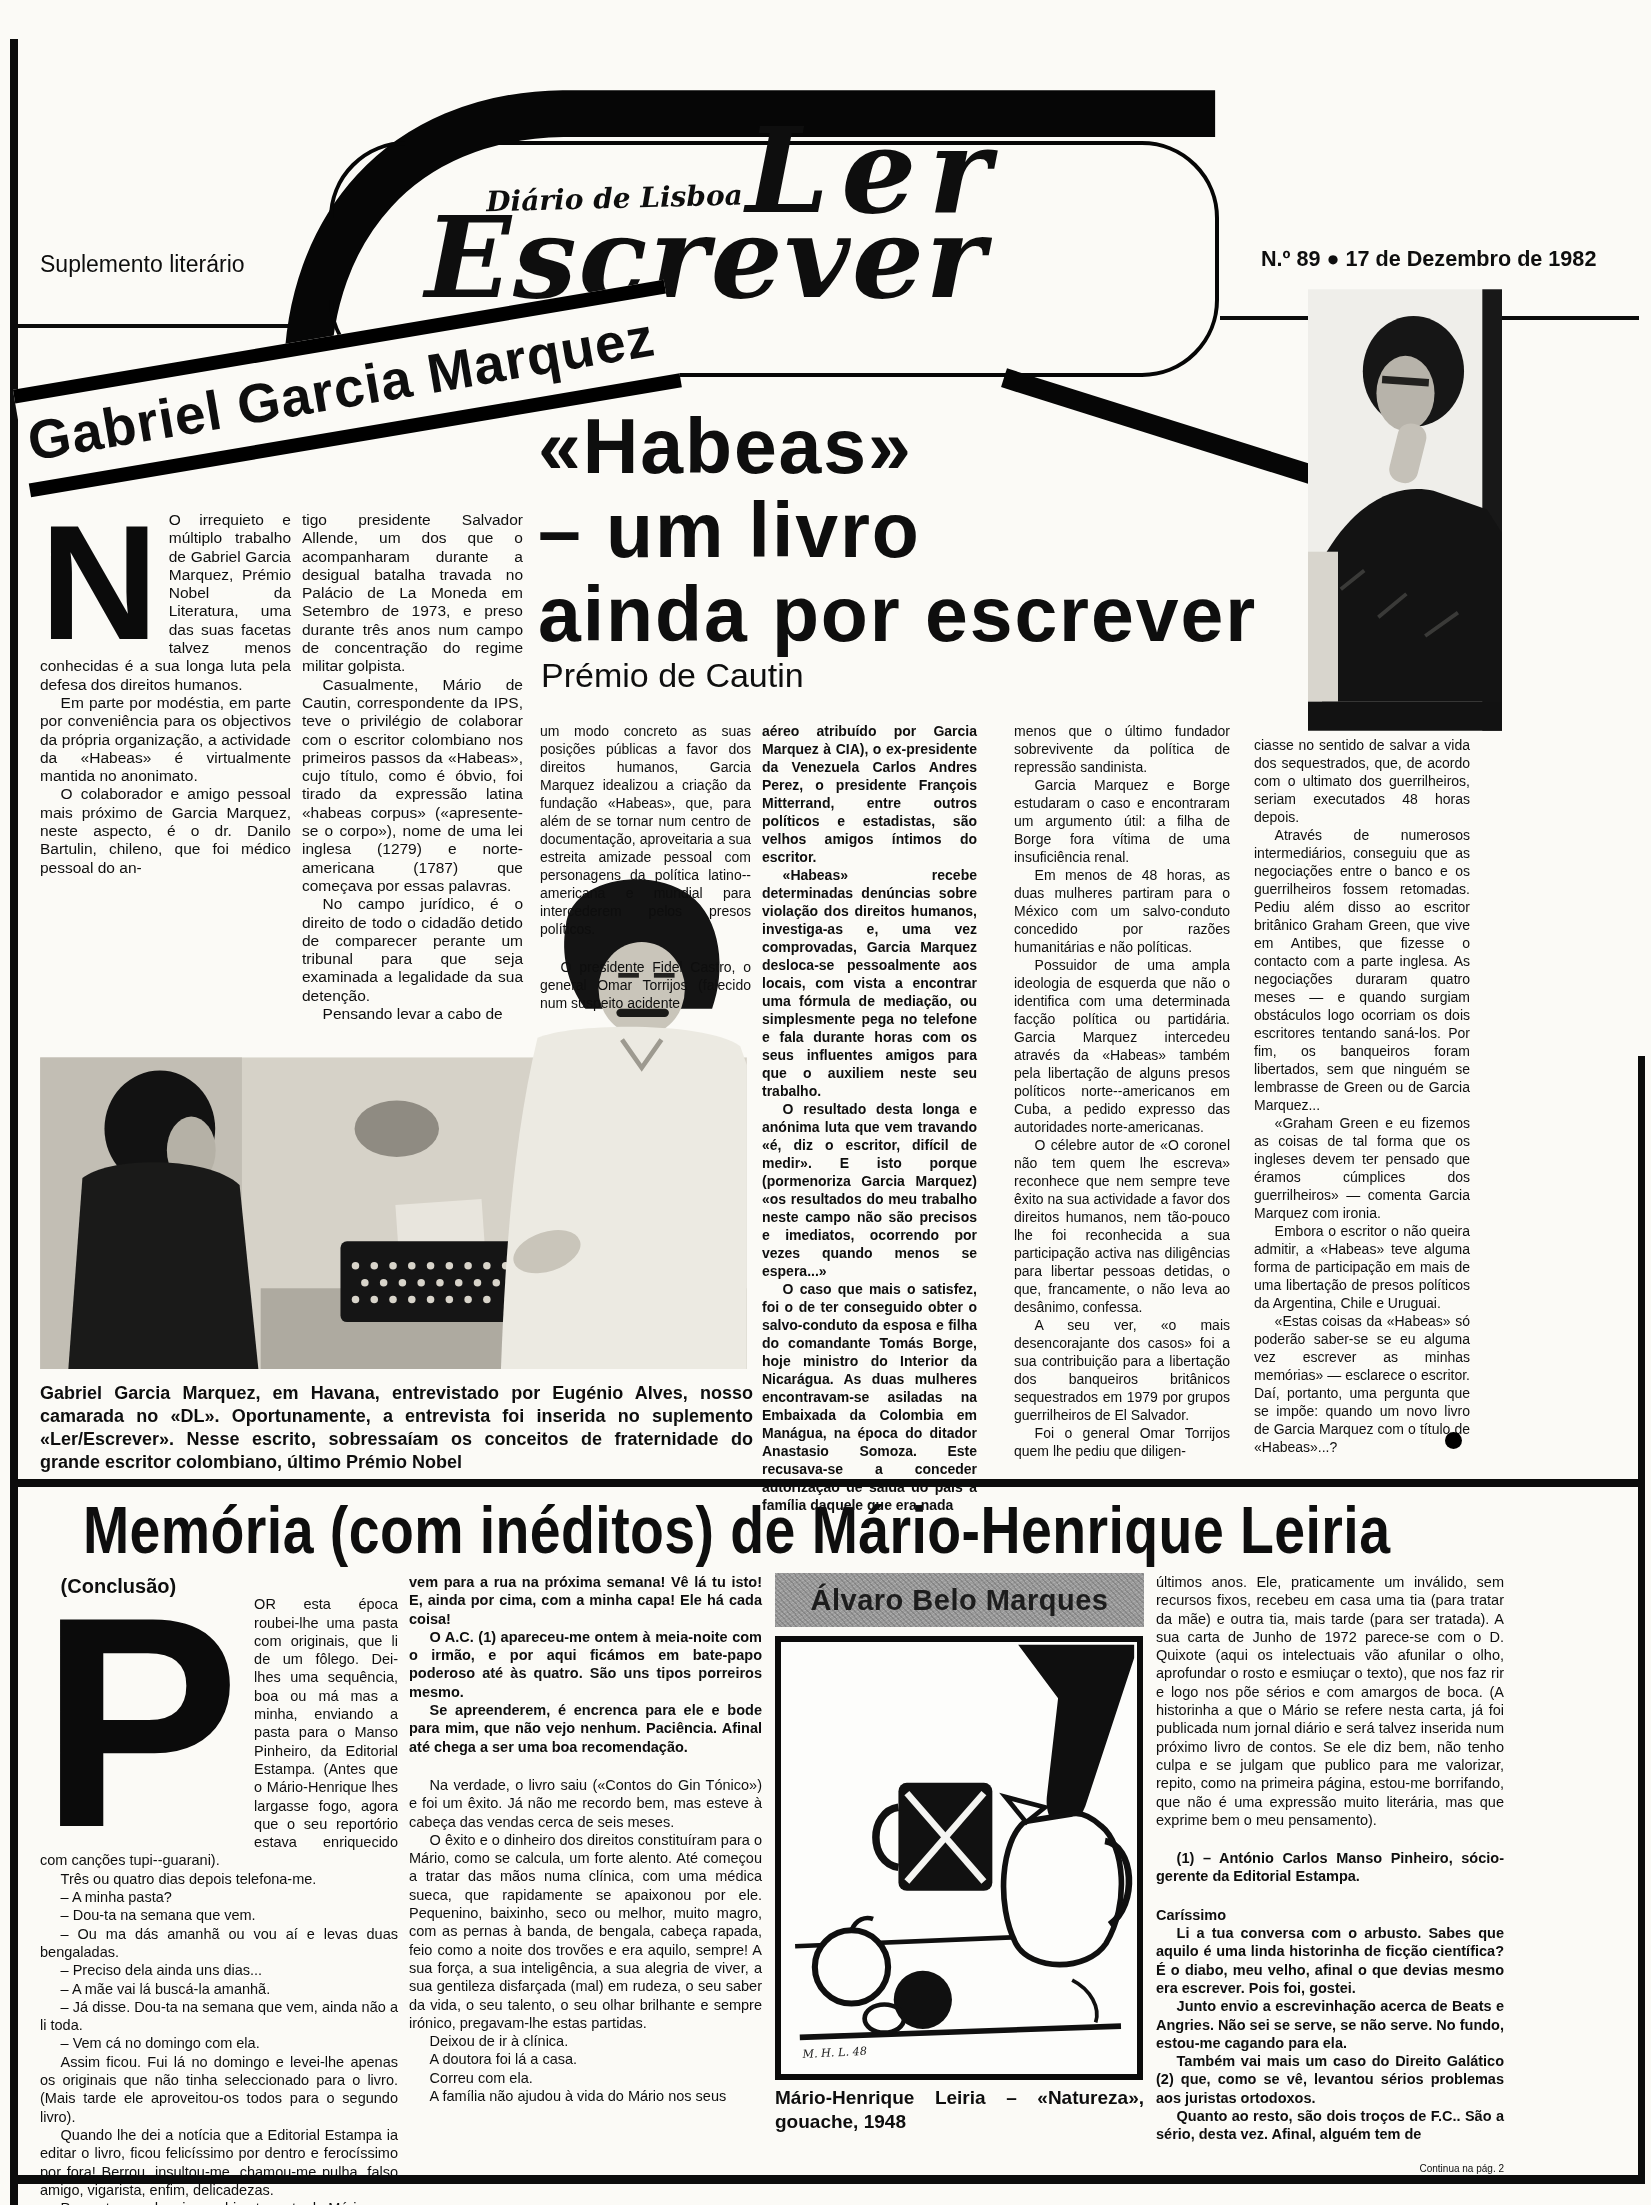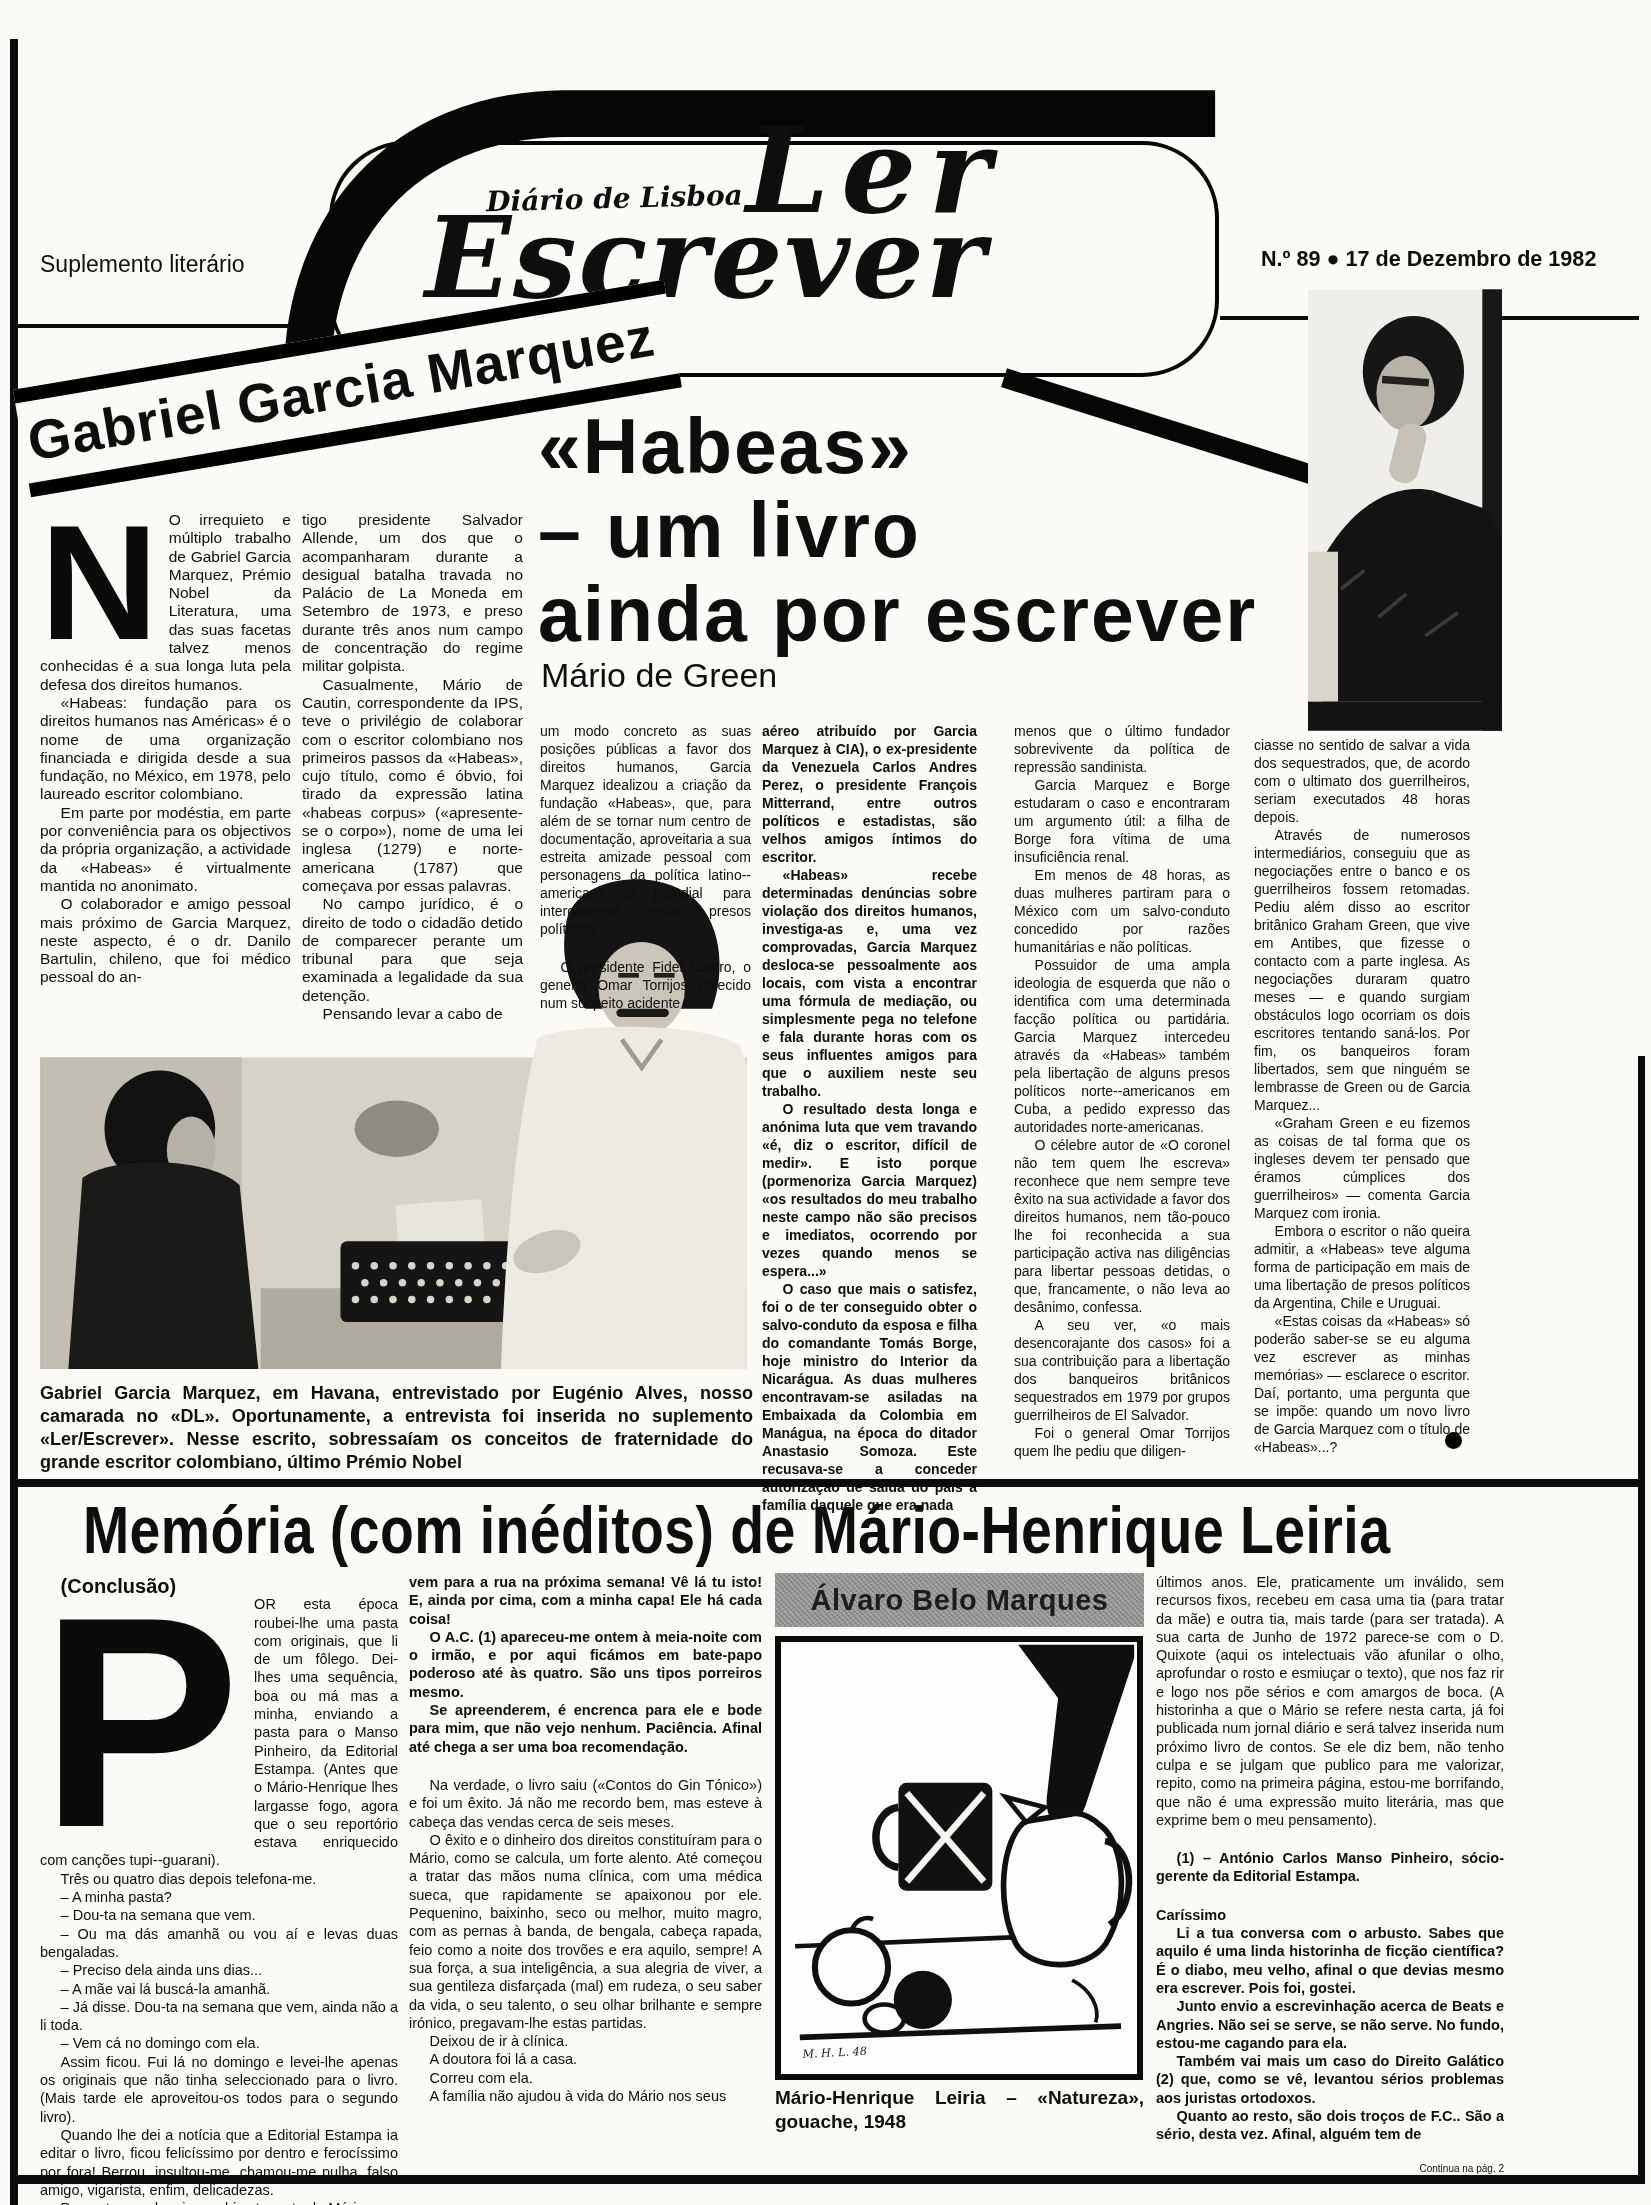--- a/index.html
+++ b/index.html
@@ -108,27 +108,26 @@
 
   <div class="kicker-wrap">
     <div class="kicker-inner">Gabriel Garcia Marquez</div>
   </div>
 
   <h1 class="headline" style="margin:0;">
     <span>«Habeas»</span>
     <span>– um livro</span>
     <span>ainda por escrever</span>
   </h1>
-  <div class="byline">Mário de Green</div>
+  <div class="byline">Prémio de Cautin</div>
 
   <div class="bodycol intro" style="left:40px;top:511px;width:251px;">
     <span class="dropcap drop-n">N</span>
     <div>
         <p class="np">O irrequieto e múltiplo trabalho de Gabriel Garcia Marquez, Prémio Nobel da Literatura, uma das suas facetas talvez menos conhecidas é a sua longa luta pela defesa dos direitos humanos.</p>
-        <p>«Habeas: fundação para os direitos humanos nas Américas» é o nome de uma organização financiada e dirigida desde a sua fundação, no México, em 1978, pelo laureado escritor colombiano.</p>
         <p>Em parte por modéstia, em parte por conveniência para os objectivos da própria organização, a actividade da «Habeas» é virtualmente mantida no anonimato.</p>
         <p>O colaborador e amigo pessoal mais próximo de Garcia Marquez, neste aspecto, é o dr. Danilo Bartulin, chileno, que foi médico pessoal do an-</p>
       </div>
   </div>
   <div class="bodycol intro" style="left:302px;top:511px;width:221px;">
     <div>
         <p class="np">tigo presidente Salvador Allende, um dos que o acompanharam durante a desigual batalha travada no Palácio de La Moneda em Setembro de 1973, e preso durante três anos num campo de concentração do regime militar golpista.</p>
         <p>Casualmente, Mário de Cautin, correspondente da IPS, teve o privilégio de colaborar com o escritor colombiano nos primeiros passos da «Habeas», cujo título, como é óbvio, foi tirado da expressão latina «habeas corpus» («apresente-se o corpo»), nome de uma lei inglesa (1279) e norte-americana (1787) que começava por essas palavras.</p>
         <p>No campo jurídico, é o direito de todo o cidadão detido de comparecer perante um tribunal para que seja examinada a legalidade da sua detenção.</p>
         <p>Pensando levar a cabo de</p>

